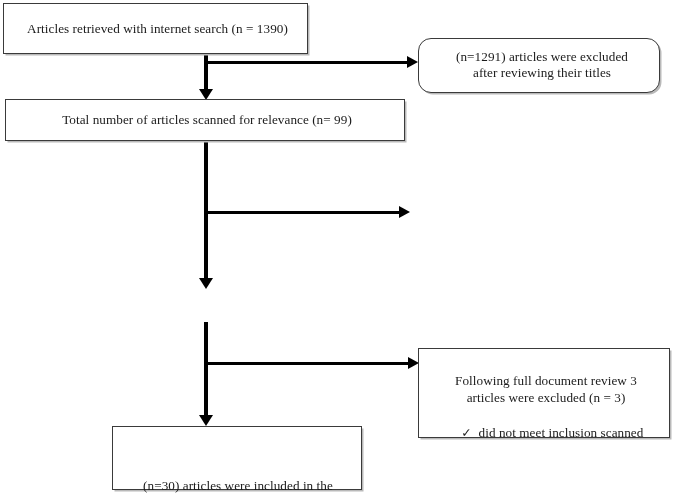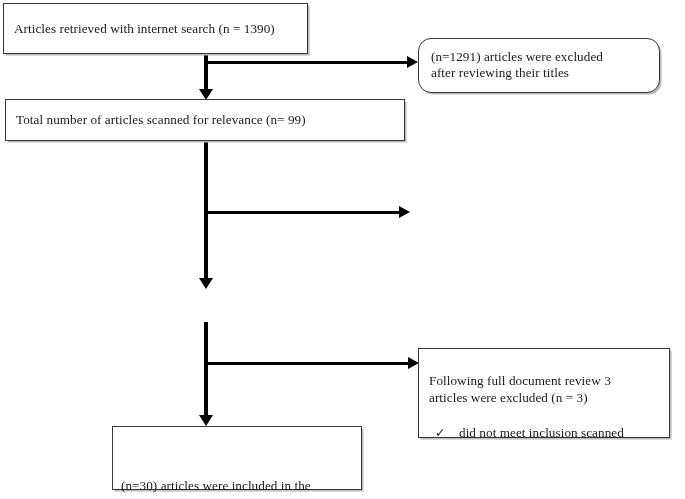--- a/index.html
+++ b/index.html
@@ -26,20 +26,21 @@
     box-shadow: 2px 2px 0 -0.5px #b9b9b9;
   }
   .node .node-text {
     position: absolute;
     left: 10px;
     right: 6px;
     font-size: 13.2px;
     line-height: 1.28;
     letter-spacing: 0.05px;
     white-space: pre-line;
+    text-align: center;
   }
 
   
   .node.main .node-text {
     top: 50%;
     transform: translateY(-50%);
   }
 
   
   .node.side .node-text {

